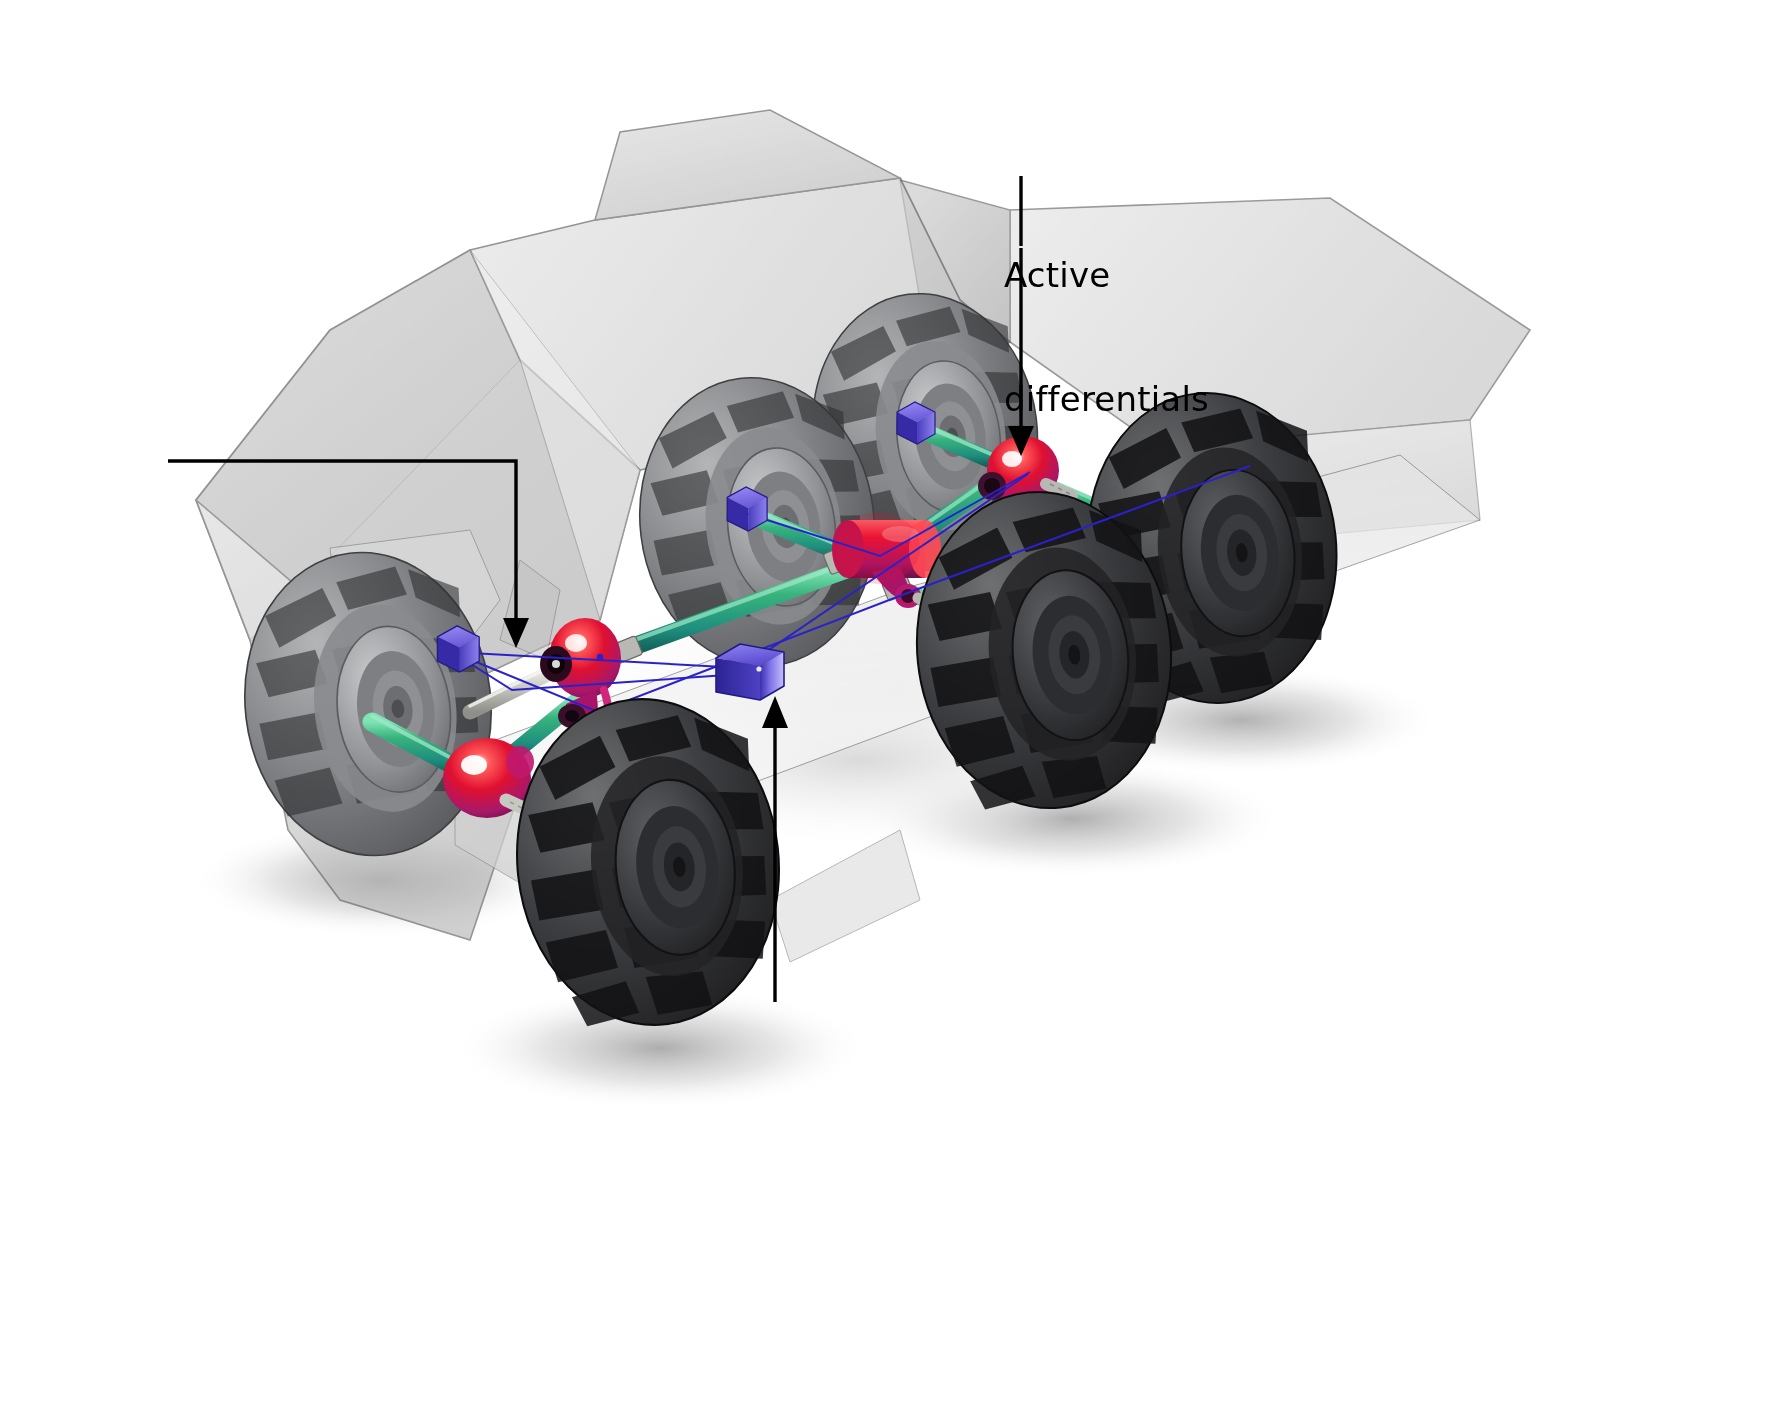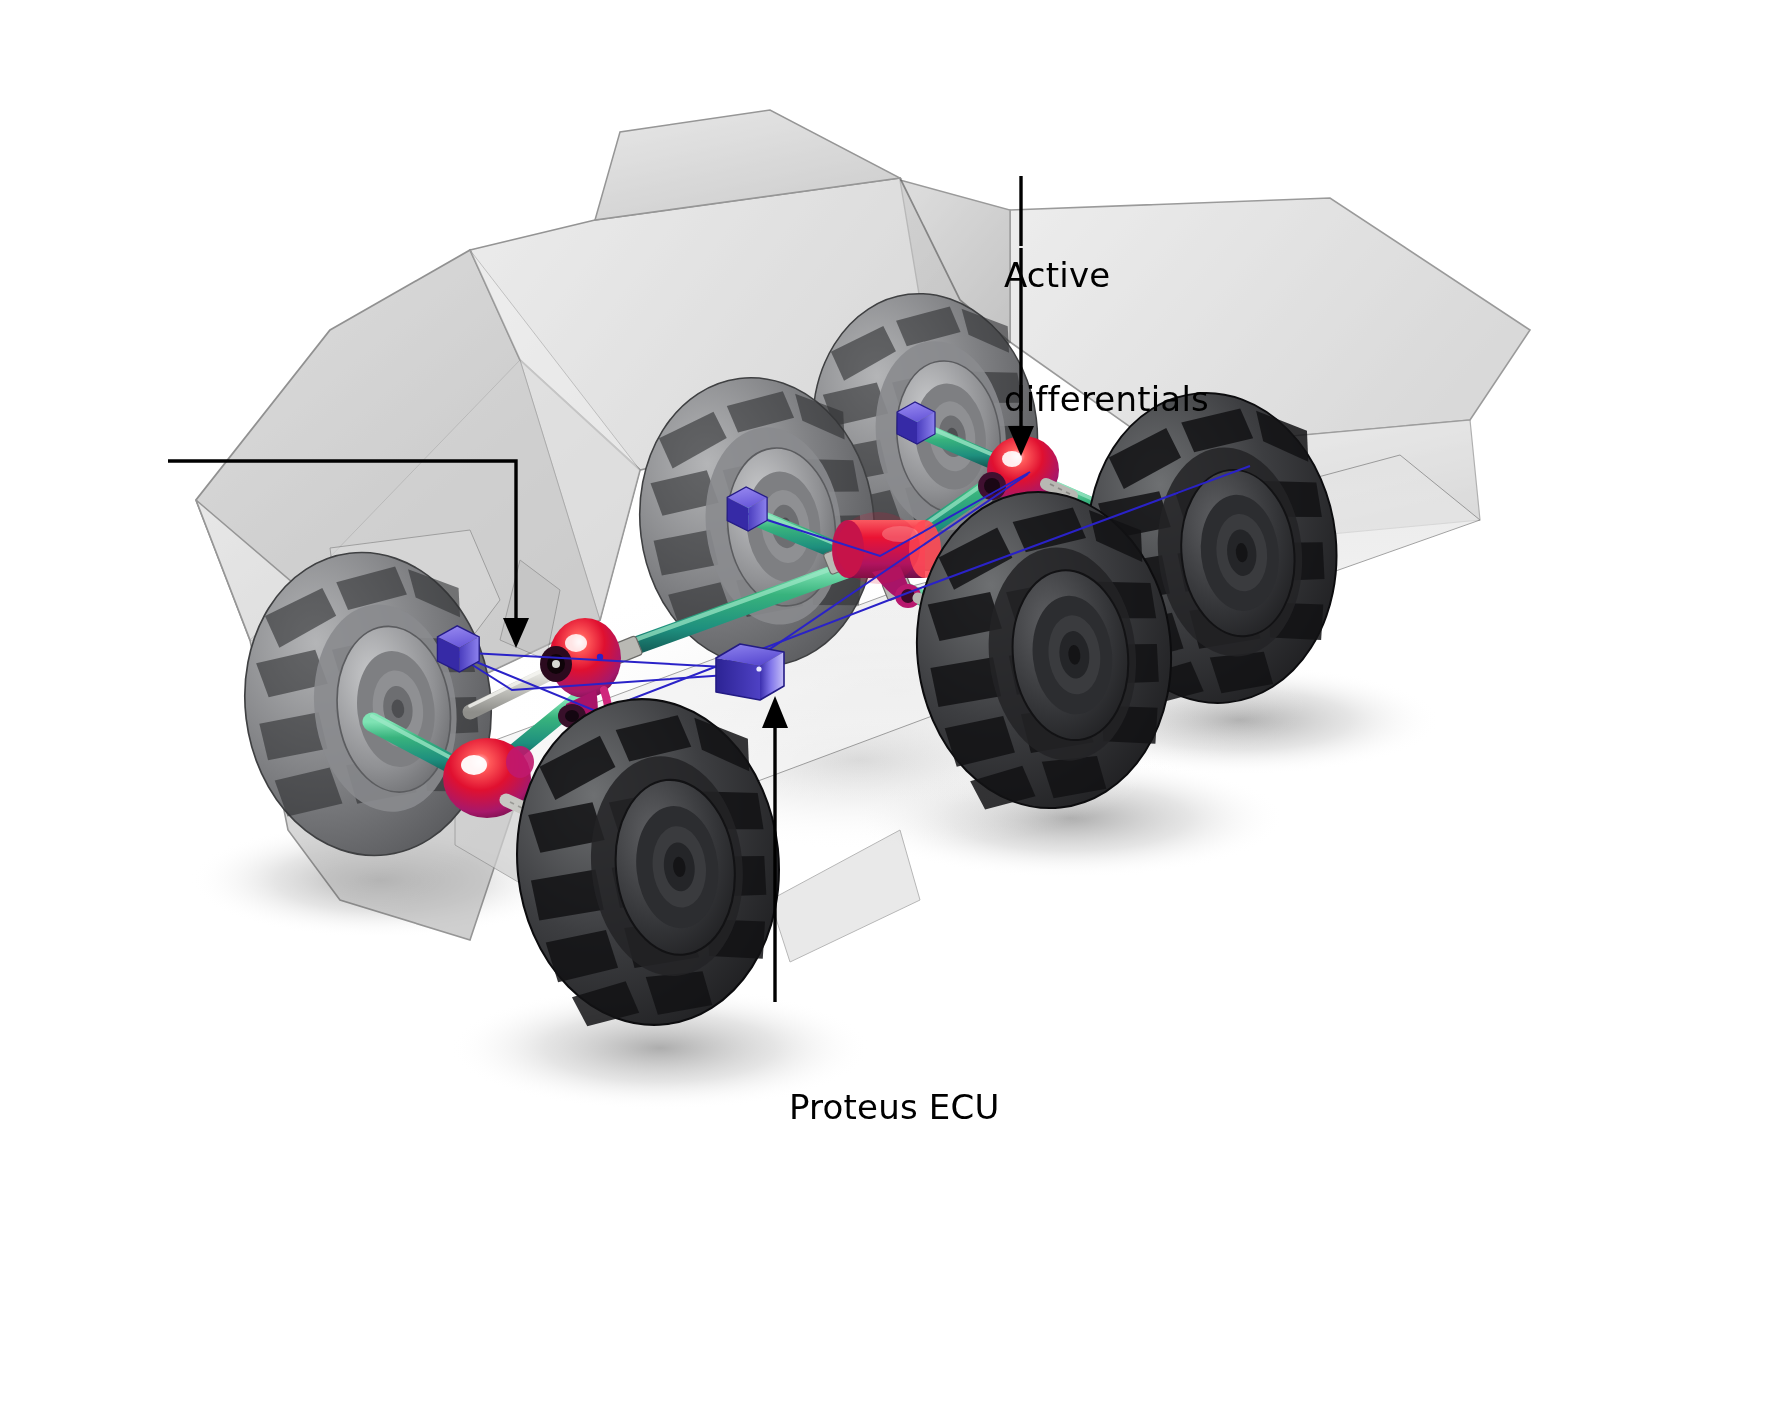--- a/index.html
+++ b/index.html
@@ -396,17 +396,14 @@
       </g>
     </g>
   </svg>
 
 
   <div class="lbl" style="left:974px;top:172px;margin-left:30px;">
     <span>Active</span>
     <span>differentials</span>
   </div>
 
-  <div class="lbl" style="left:789px;top:1004px;">
-    <span>Proteus ECU</span>
-  </div>
 
 </div>
 
 </body></html>

